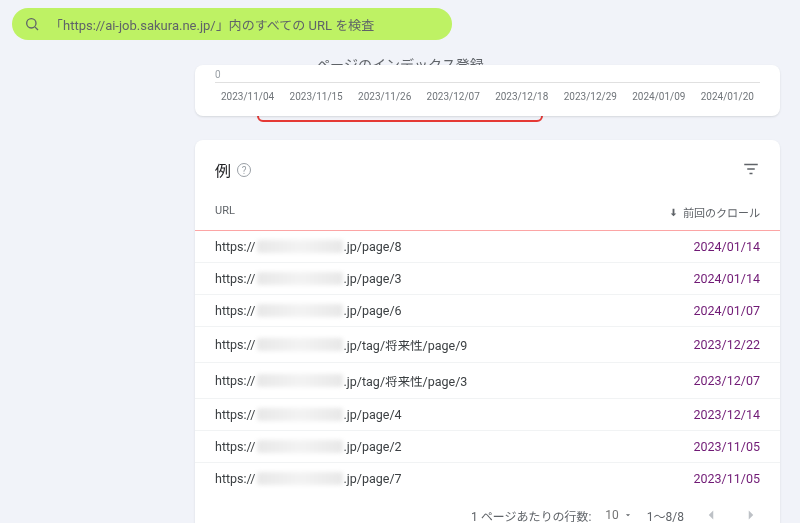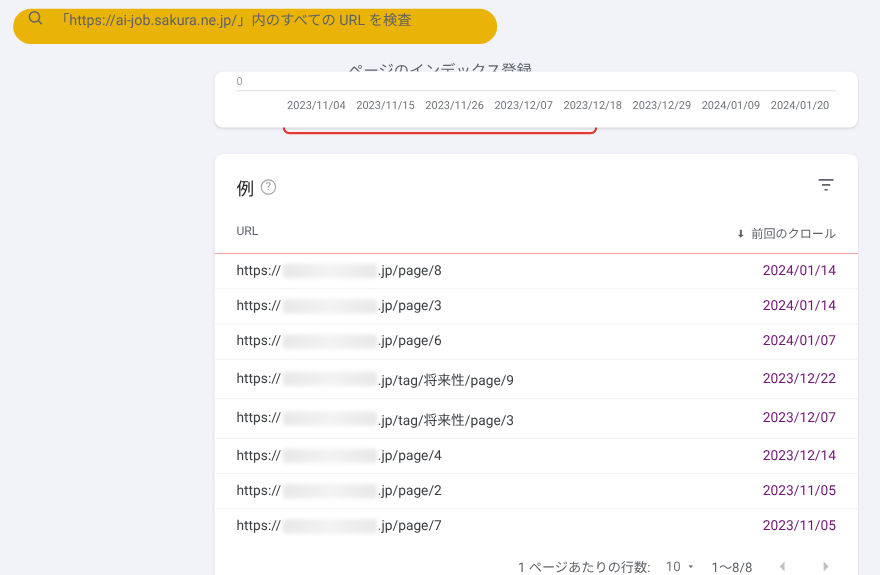--- a/index.html
+++ b/index.html
@@ -10,25 +10,25 @@
     font-size: 13px;
     width: 800px;
     height: 523px;
     overflow: hidden;
     position: relative;
   }
   .search-wrap {
     padding: 8px 12px 6px;
   }
   .search-bar {
-    background: #eab308;
+    background: #bef264;
     border-radius: 20px;
     height: 32px;
     display: flex;
-    align-items: flex-start;
+    align-items: center;
     padding: 0 12px;
     color: #5f6368;
     width: 440px;
   }
   .search-bar svg { flex: 0 0 auto; }
   .search-bar span { margin-left: 10px; font-size: 13px; color:#5f6368; }
   .breadcrumb {
     display: flex;
     align-items: center;
     padding: 8px 8px 10px;
@@ -66,21 +66,20 @@
     border-top: 1px solid #e0e0e0;
     position: relative;
     height: 0;
   }
   .x-labels {
     display: flex;
     justify-content: space-between;
     font-size: 10px;
     color: #70757a;
     padding: 8px 6px 0;
-    margin-left: 40px;
   }
   .table-card {
     background: #fff;
     border-radius: 8px;
     box-shadow: 0 1px 2px rgba(60,64,67,.15);
     margin-top: 24px;
     padding: 18px 0 8px;
   }
   .table-head {
     display: flex;

